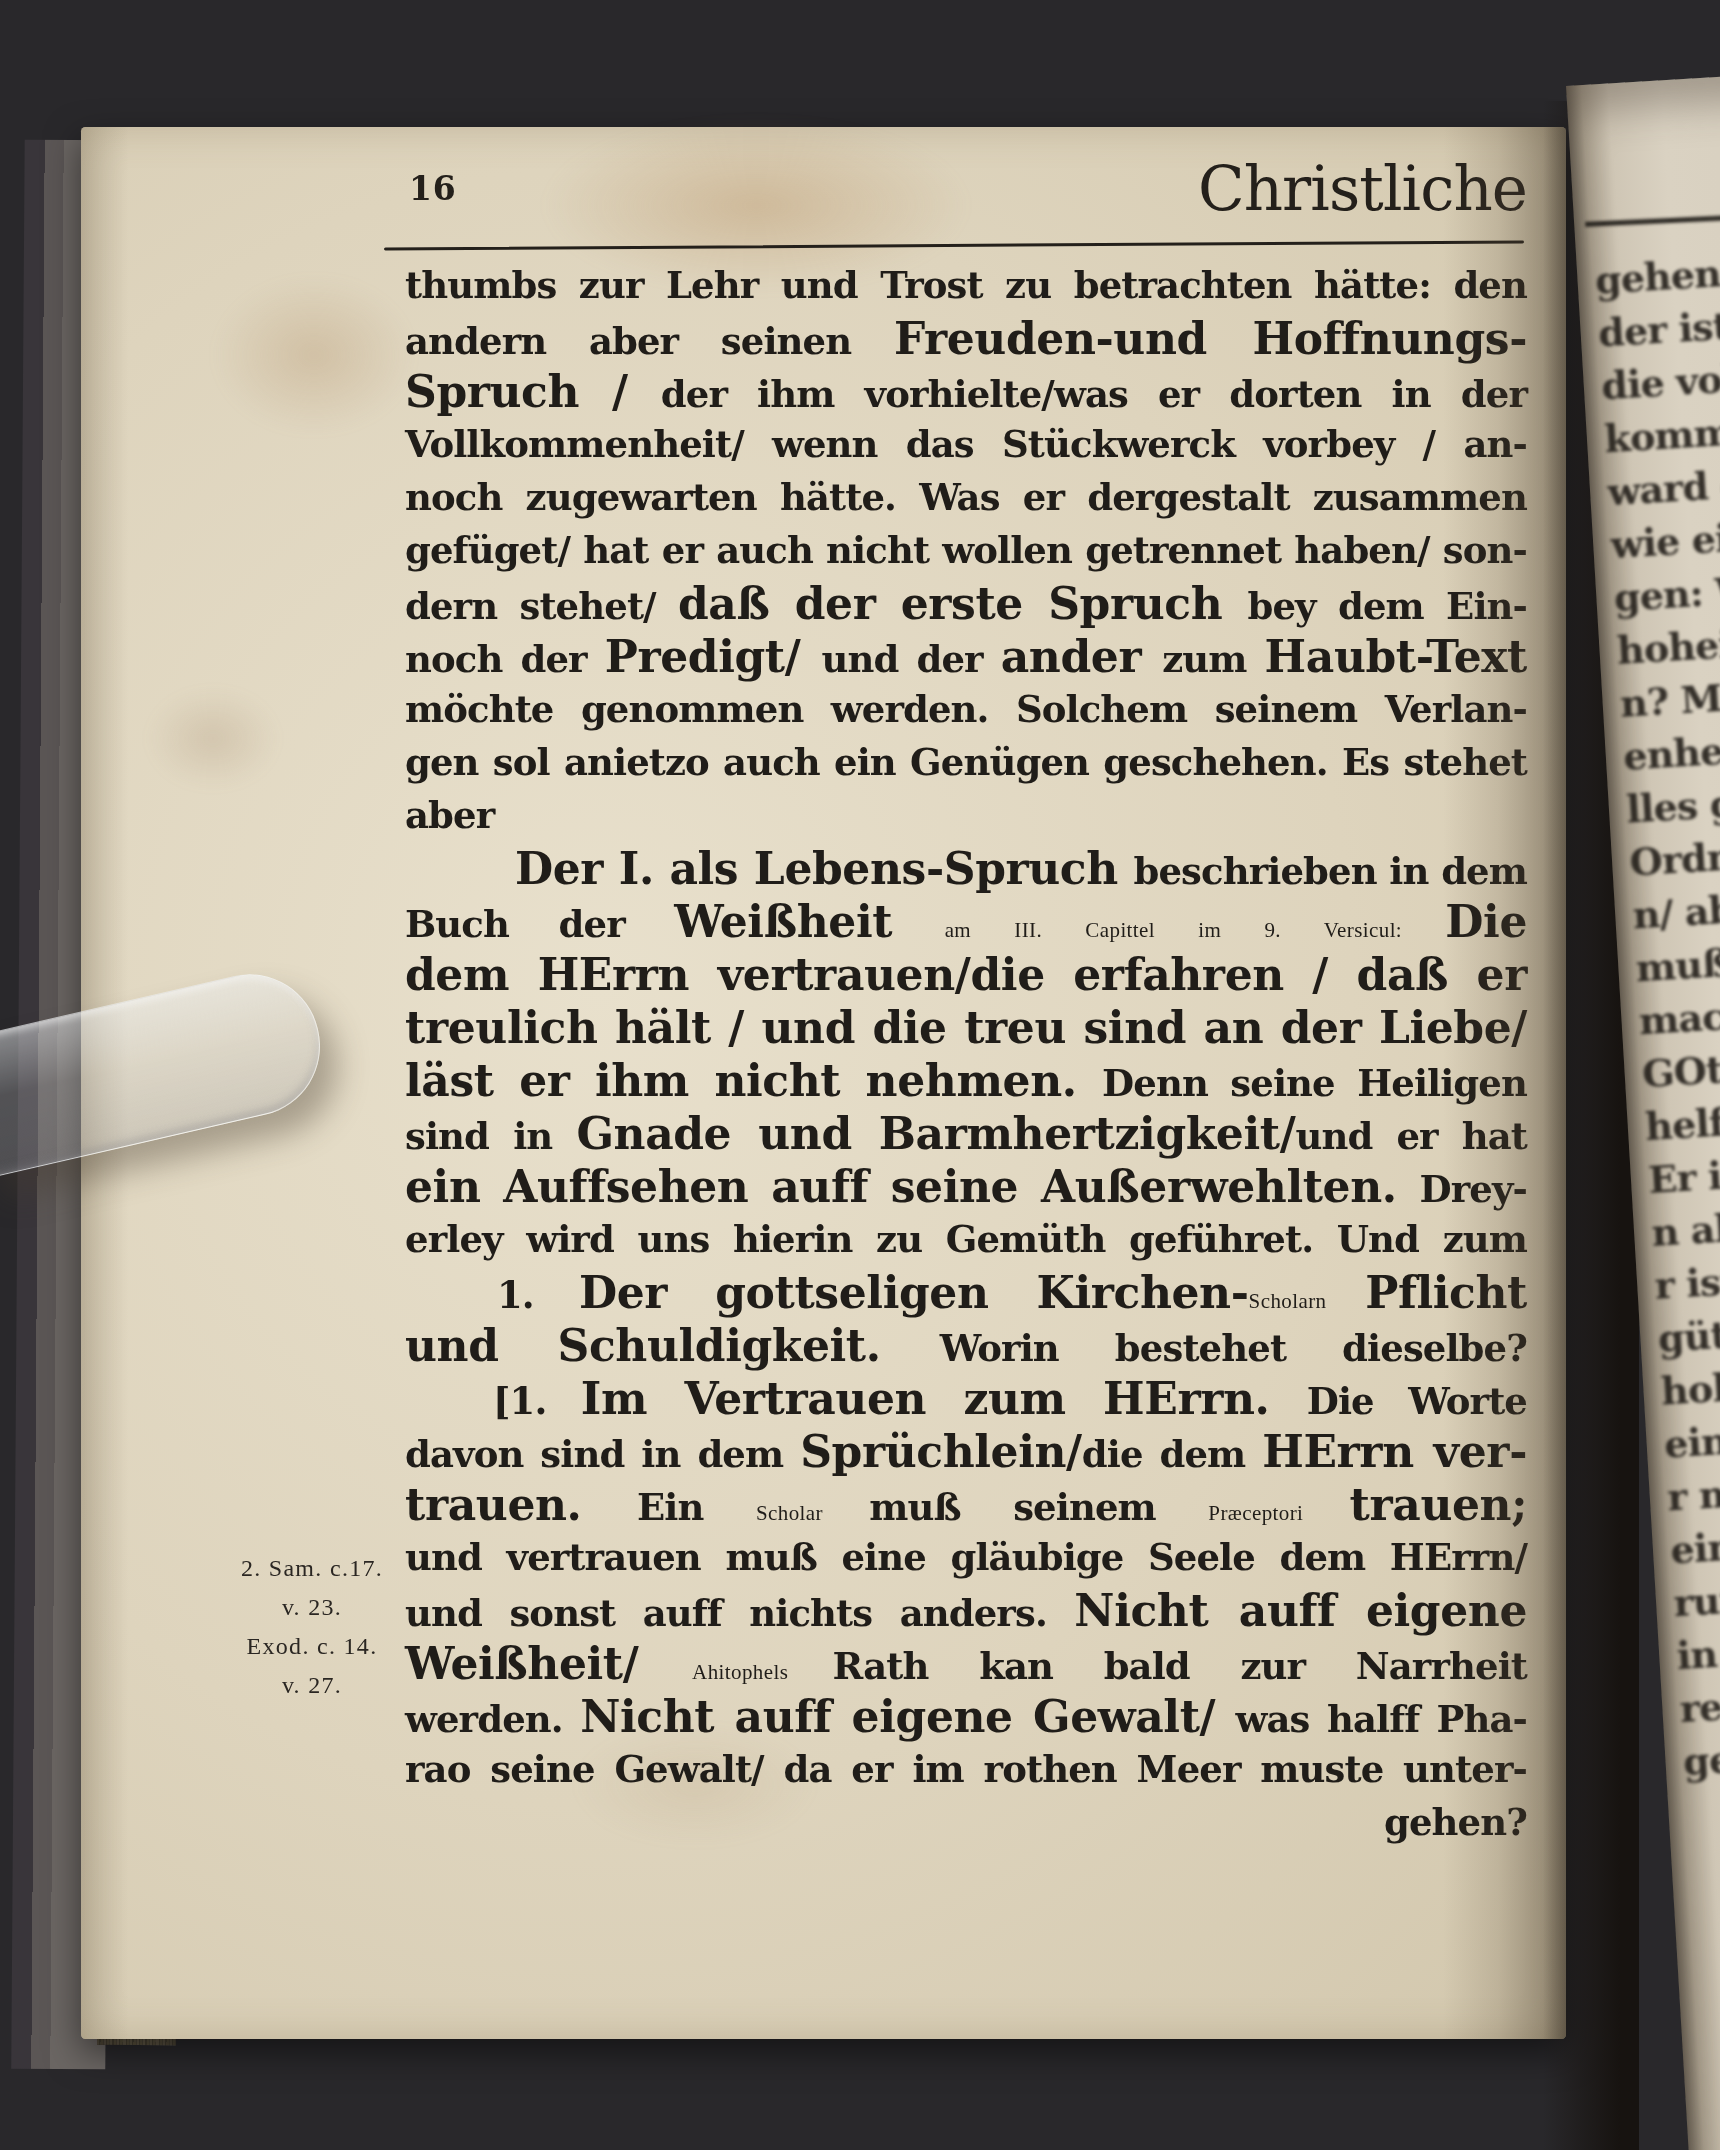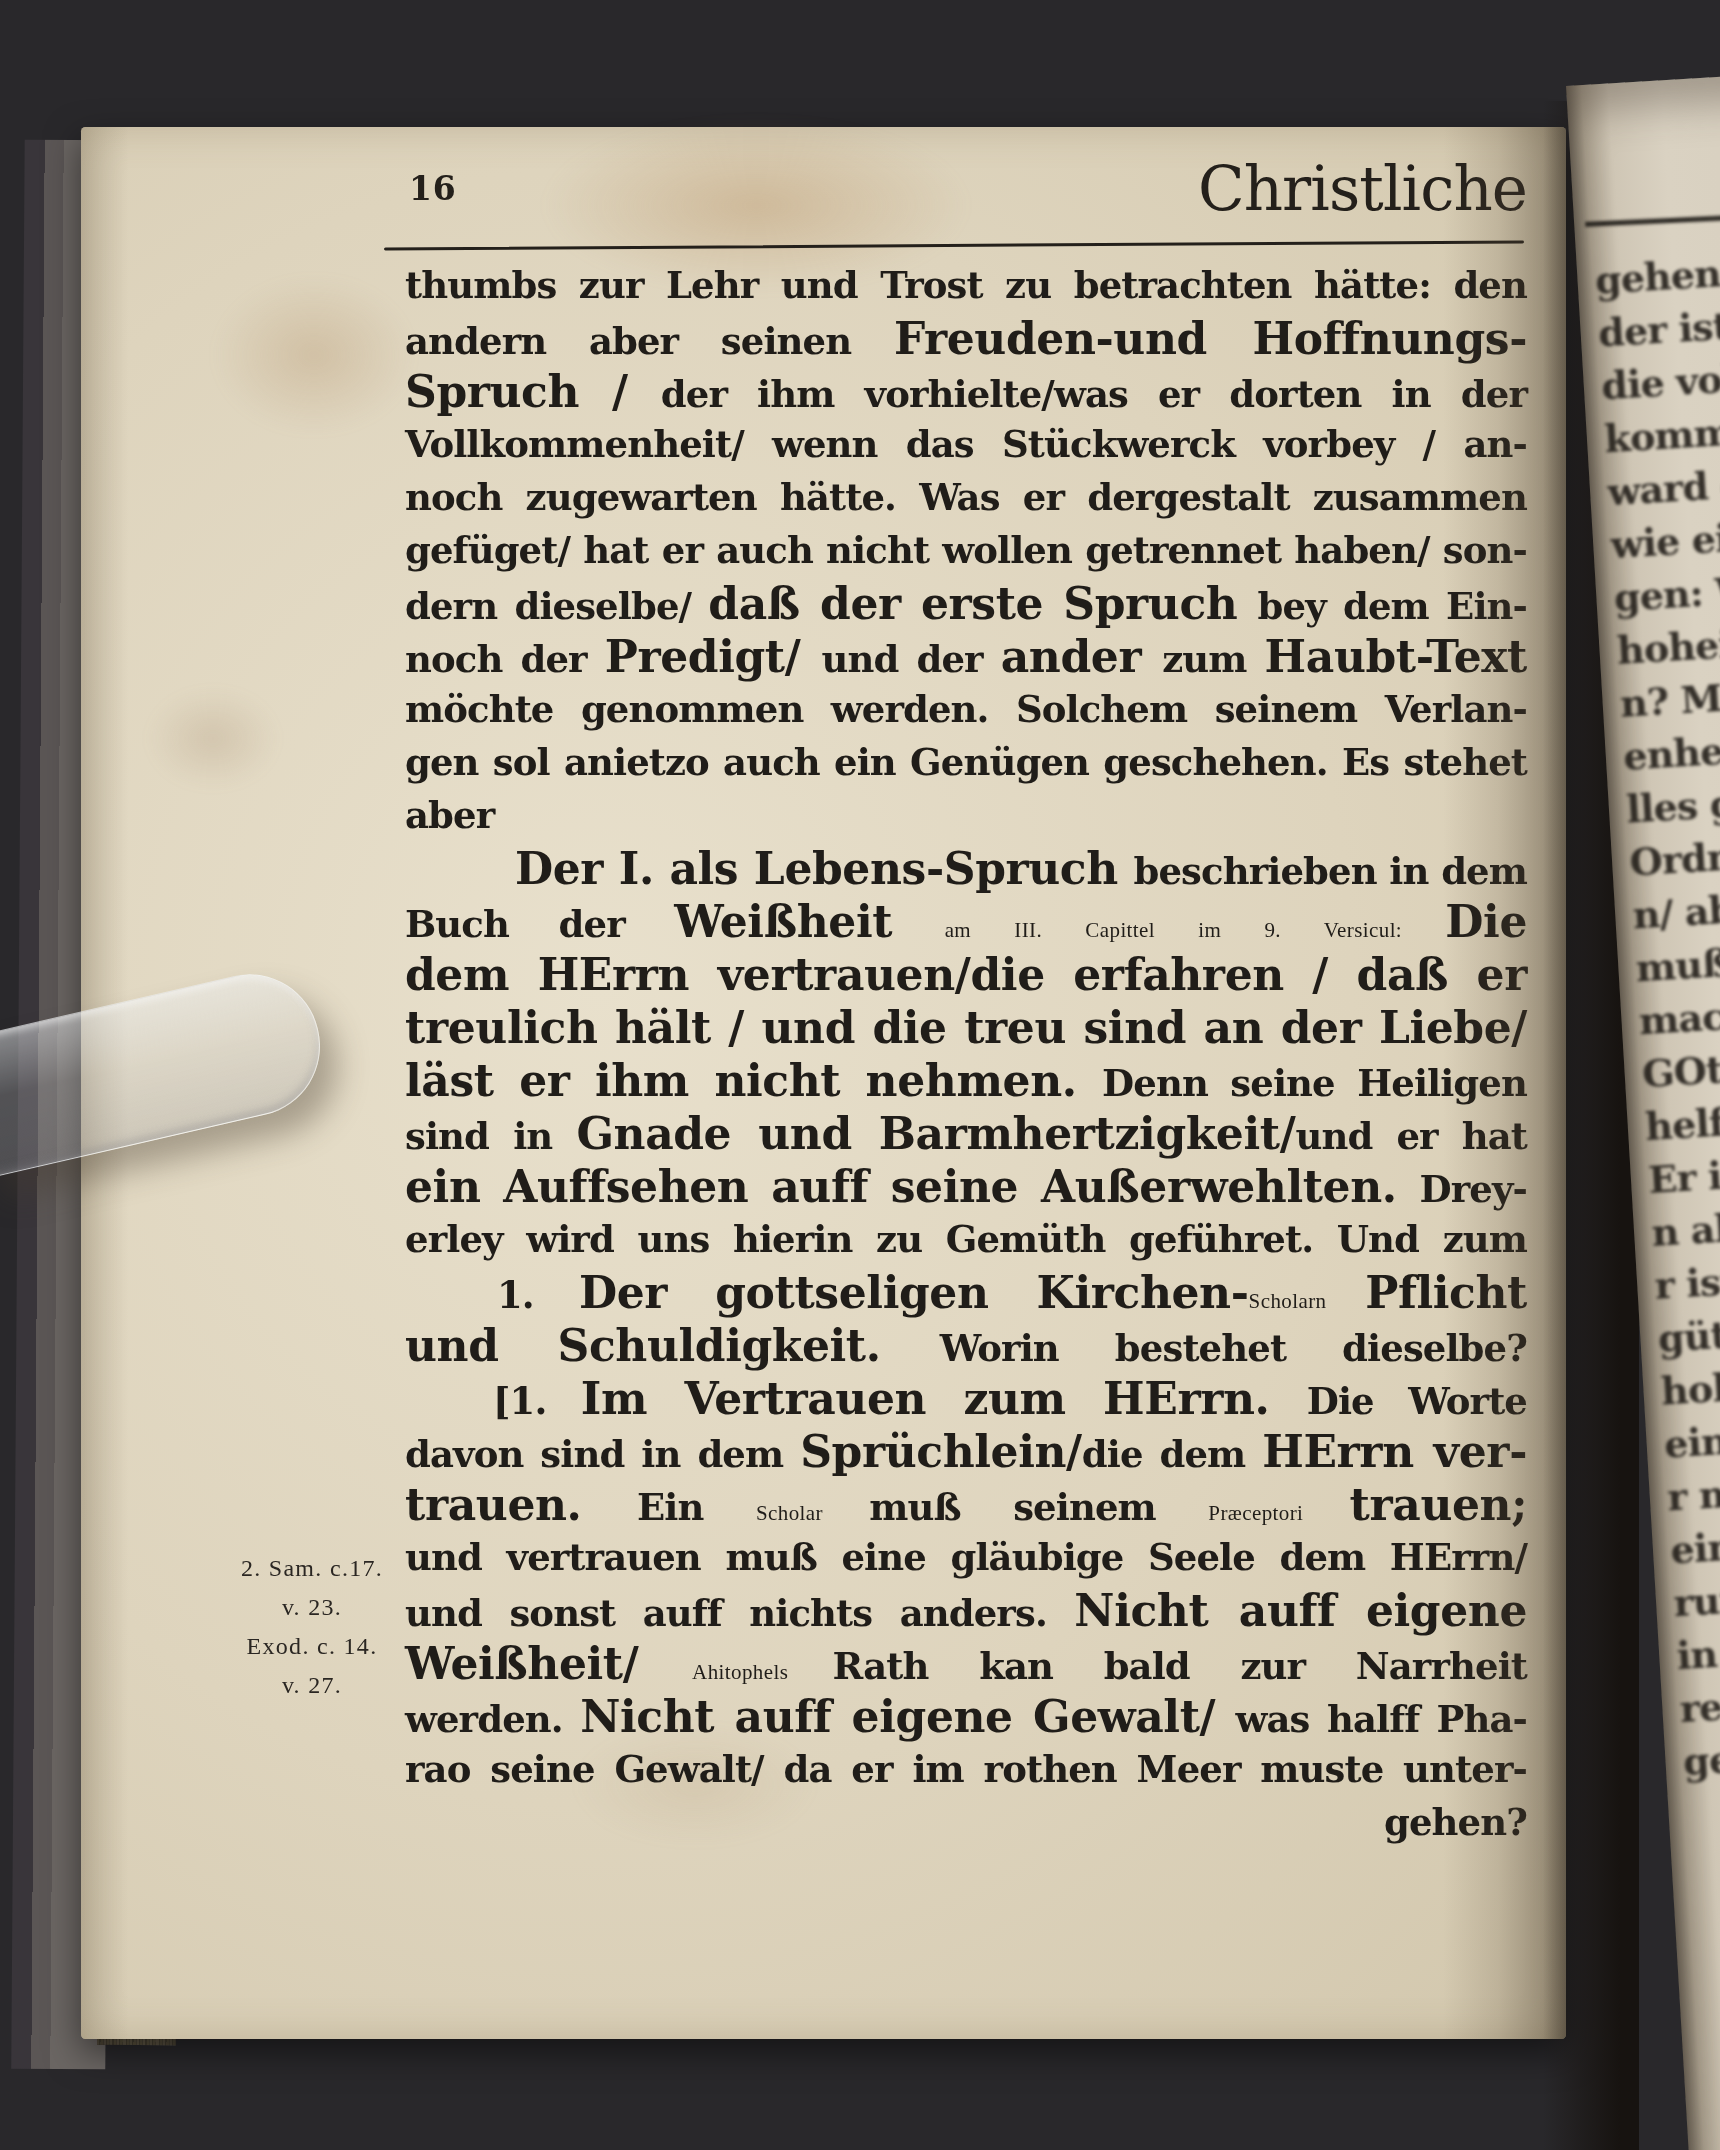--- a/index.html
+++ b/index.html
@@ -124,21 +124,21 @@
         <div>Exod. c. 14.</div>
         <div>v. 27.</div>
       </div>
     <div class="body-text">
         <div class="bline al-j"><span class="seg-r">thumbs zur Lehr und Trost zu betrachten hätte: den</span></div>
         <div class="bline al-j"><span class="seg-r">andern aber seinen </span><span class="seg-e">Freuden-und Hoffnungs-</span></div>
         <div class="bline al-j"><span class="seg-e">Spruch / </span><span class="seg-r">der ihm vorhielte/was er dorten in der</span></div>
         <div class="bline al-j"><span class="seg-r">Vollkommenheit/ wenn das Stückwerck vorbey / an-</span></div>
         <div class="bline al-j"><span class="seg-r">noch zugewarten hätte. Was er dergestalt zusammen</span></div>
         <div class="bline al-j"><span class="seg-r">gefüget/ hat er auch nicht wollen getrennet haben/ son-</span></div>
-        <div class="bline al-j"><span class="seg-r">dern dieselbe/ </span><span class="seg-e">daß der erste Spruch </span><span class="seg-r">bey dem Ein-</span></div>
+        <div class="bline al-j"><span class="seg-r">dern stehet/ </span><span class="seg-e">daß der erste Spruch </span><span class="seg-r">bey dem Ein-</span></div>
         <div class="bline al-j"><span class="seg-r">noch der </span><span class="seg-e">Predigt/ </span><span class="seg-r">und der </span><span class="seg-e">ander </span><span class="seg-r">zum </span><span class="seg-e">Haubt-Text</span></div>
         <div class="bline al-j"><span class="seg-r">möchte genommen werden. Solchem seinem Verlan-</span></div>
         <div class="bline al-j"><span class="seg-r">gen sol anietzo auch ein Genügen geschehen. Es stehet</span></div>
         <div class="bline al-l"><span class="seg-r">aber</span></div>
         <div class="bline al-j" style="padding-left: 110px;"><span class="seg-e">Der I. als Lebens-Spruch </span><span class="seg-r">beschrieben in dem</span></div>
         <div class="bline al-j"><span class="seg-r">Buch der </span><span class="seg-e">Weißheit </span><span class="seg-a">am III. Capittel im 9. Versicul: </span><span class="seg-e">Die</span></div>
         <div class="bline al-j"><span class="seg-e">dem HErrn vertrauen/die erfahren / daß er</span></div>
         <div class="bline al-j"><span class="seg-e">treulich hält / und die treu sind an der Liebe/</span></div>
         <div class="bline al-j"><span class="seg-e">läst er ihm nicht nehmen. </span><span class="seg-r">Denn seine Heiligen</span></div>
         <div class="bline al-j"><span class="seg-r">sind in </span><span class="seg-e">Gnade und Barmhertzigkeit/</span><span class="seg-r">und er hat</span></div>

